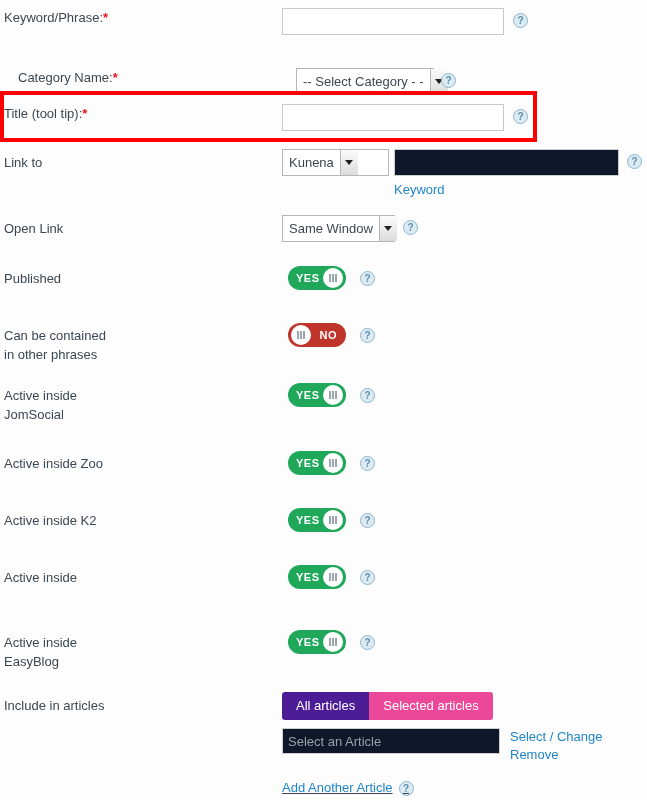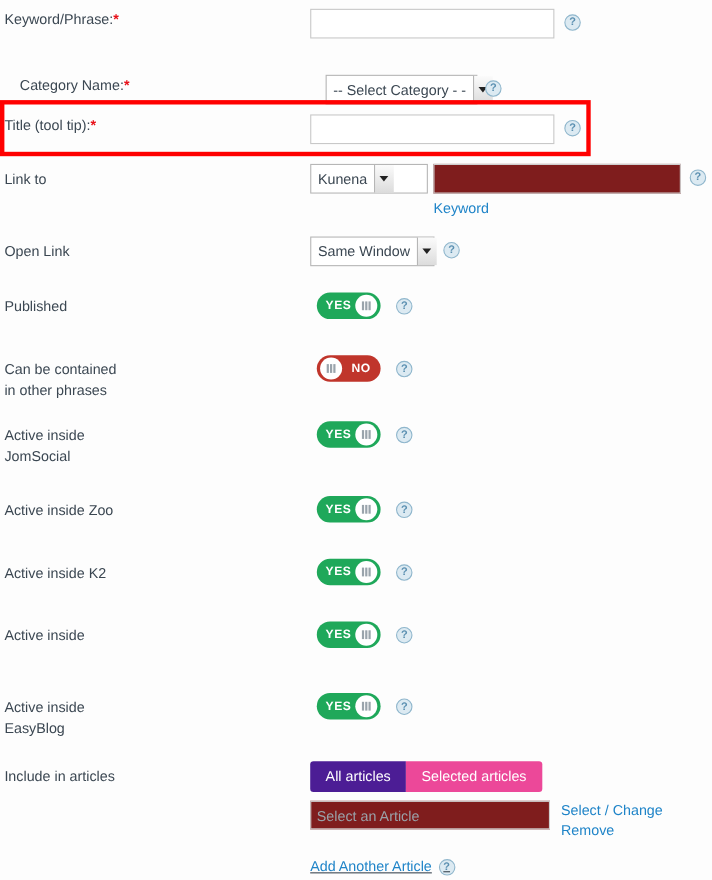--- a/index.html
+++ b/index.html
@@ -56,21 +56,21 @@
     width: 222px;
     border: 1px solid #c8c8c8;
     background: #ffffff;
     font-family: "Liberation Sans", sans-serif;
     font-size: 13px;
     color: #3b4752;
     padding: 0 5px;
     outline: none;
   }
   .txt.readonlyfield {
-    background: #7f1d1d;
+    background: #0f172a;
     border: 1px solid #cfcfcf;
     color: #8d949b;
   }
   .txt.readonlyfield::placeholder { color: #9aa1a8; opacity: 1; }
 
   
   .sel {
     box-sizing: border-box;
     height: 27px;
     border: 1px solid #b6b6b6;

